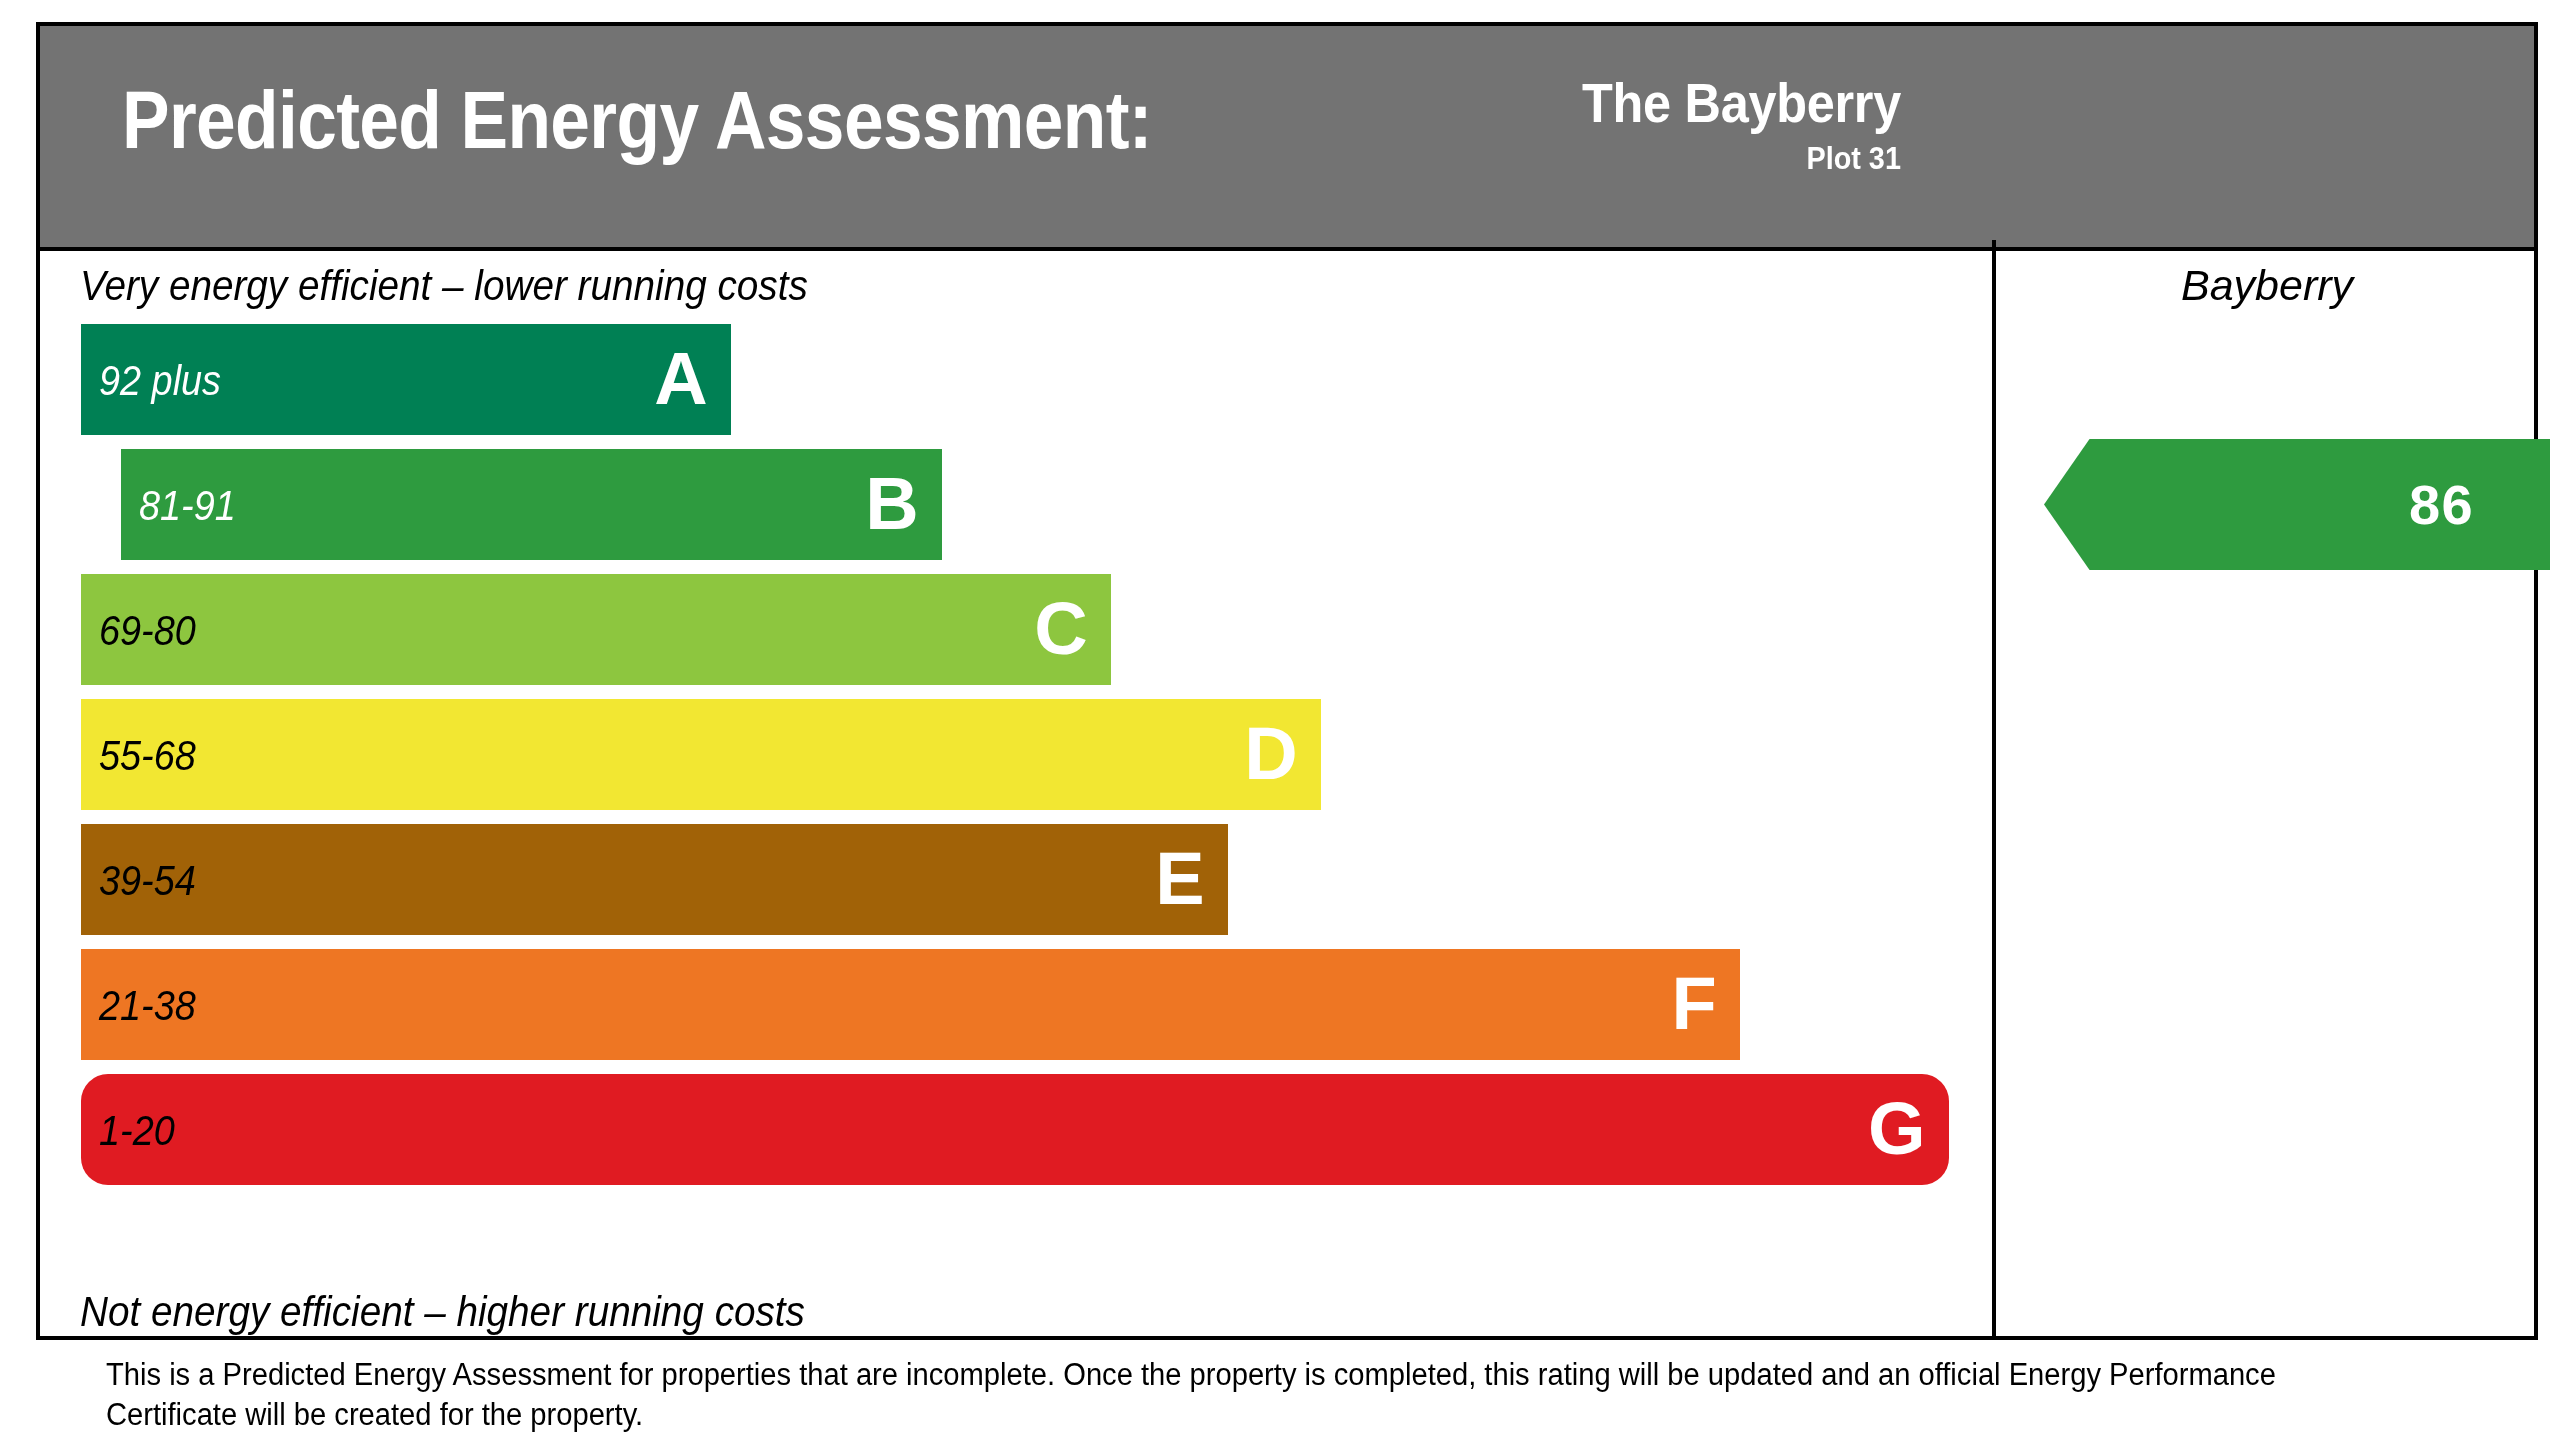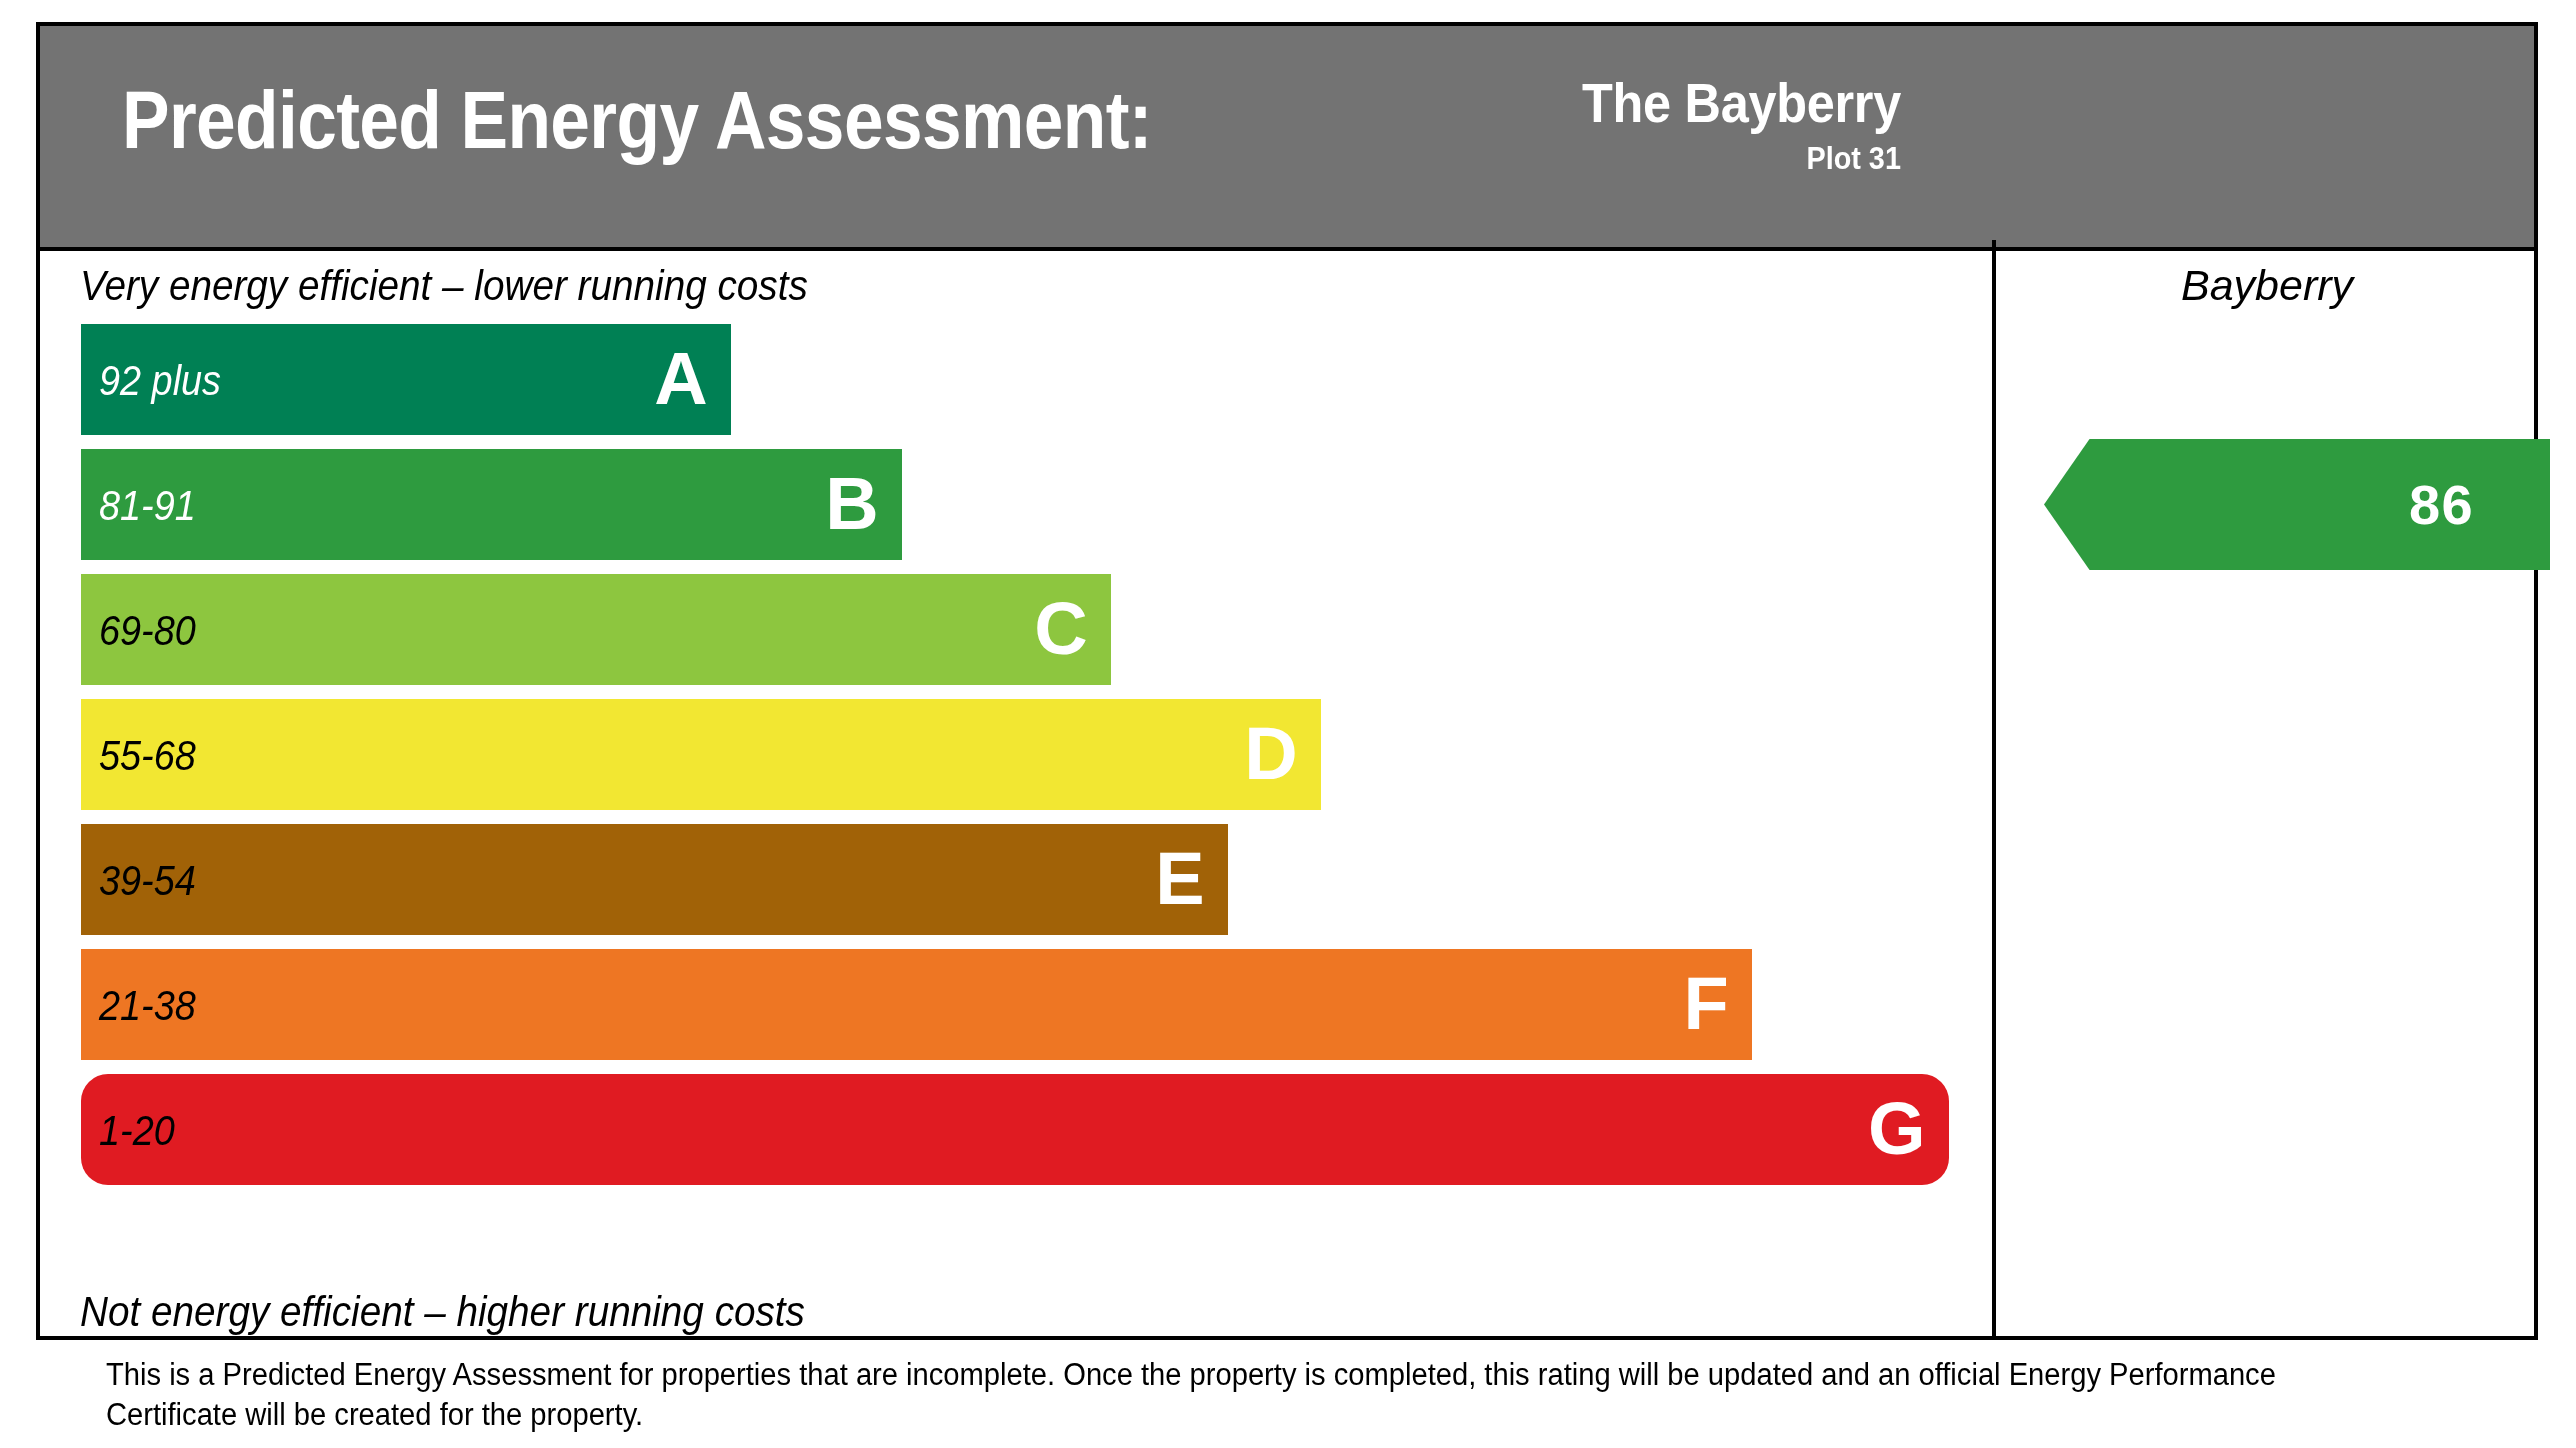--- a/index.html
+++ b/index.html
@@ -210,37 +210,37 @@
 
       <div class="caption caption-top">Very energy efficient – lower running costs</div>
 
       <div class="current-label">Bayberry</div>
 
       <div class="bands" id="bands-container">
           <div class="band" style="top: 84px; width: 650px; background: rgb(0, 128, 84);">
             <span class="band-range" style="color: rgb(255, 255, 255);">92 plus</span>
             <span class="band-letter">A</span>
           </div>
-          <div class="band" style="top: 209px; width: 821px; background: rgb(46, 155, 63);">
+          <div class="band" style="top: 209px; width: 821px; background: rgb(46, 155, 63); margin-left: 40px;">
             <span class="band-range" style="color: rgb(255, 255, 255);">81-91</span>
             <span class="band-letter">B</span>
           </div>
           <div class="band" style="top: 334px; width: 1030px; background: rgb(141, 198, 63);">
             <span class="band-range" style="color: rgb(0, 0, 0);">69-80</span>
             <span class="band-letter">C</span>
           </div>
           <div class="band" style="top: 459px; width: 1240px; background: rgb(242, 231, 50);">
             <span class="band-range" style="color: rgb(0, 0, 0);">55-68</span>
             <span class="band-letter">D</span>
           </div>
           <div class="band" style="top: 584px; width: 1147px; background: #a16207;">
             <span class="band-range" style="color: rgb(0, 0, 0);">39-54</span>
             <span class="band-letter">E</span>
           </div>
-          <div class="band" style="top: 709px; width: 1659px; background: rgb(238, 118, 35); padding-left: 12px;">
+          <div class="band" style="top: 709px; width: 1659px; background: rgb(238, 118, 35);">
             <span class="band-range" style="color: rgb(0, 0, 0);">21-38</span>
             <span class="band-letter">F</span>
           </div>
           <div class="band" style="top: 834px; width: 1868px; background: rgb(224, 27, 34); border-radius: 27px;">
             <span class="band-range" style="color: rgb(0, 0, 0);">1-20</span>
             <span class="band-letter">G</span>
           </div>
         </div>
 
       <div class="rating-arrow" id="rating-arrow" style="background: rgb(46, 155, 63); left: 2004px; width: 506px; top: 199px;">

